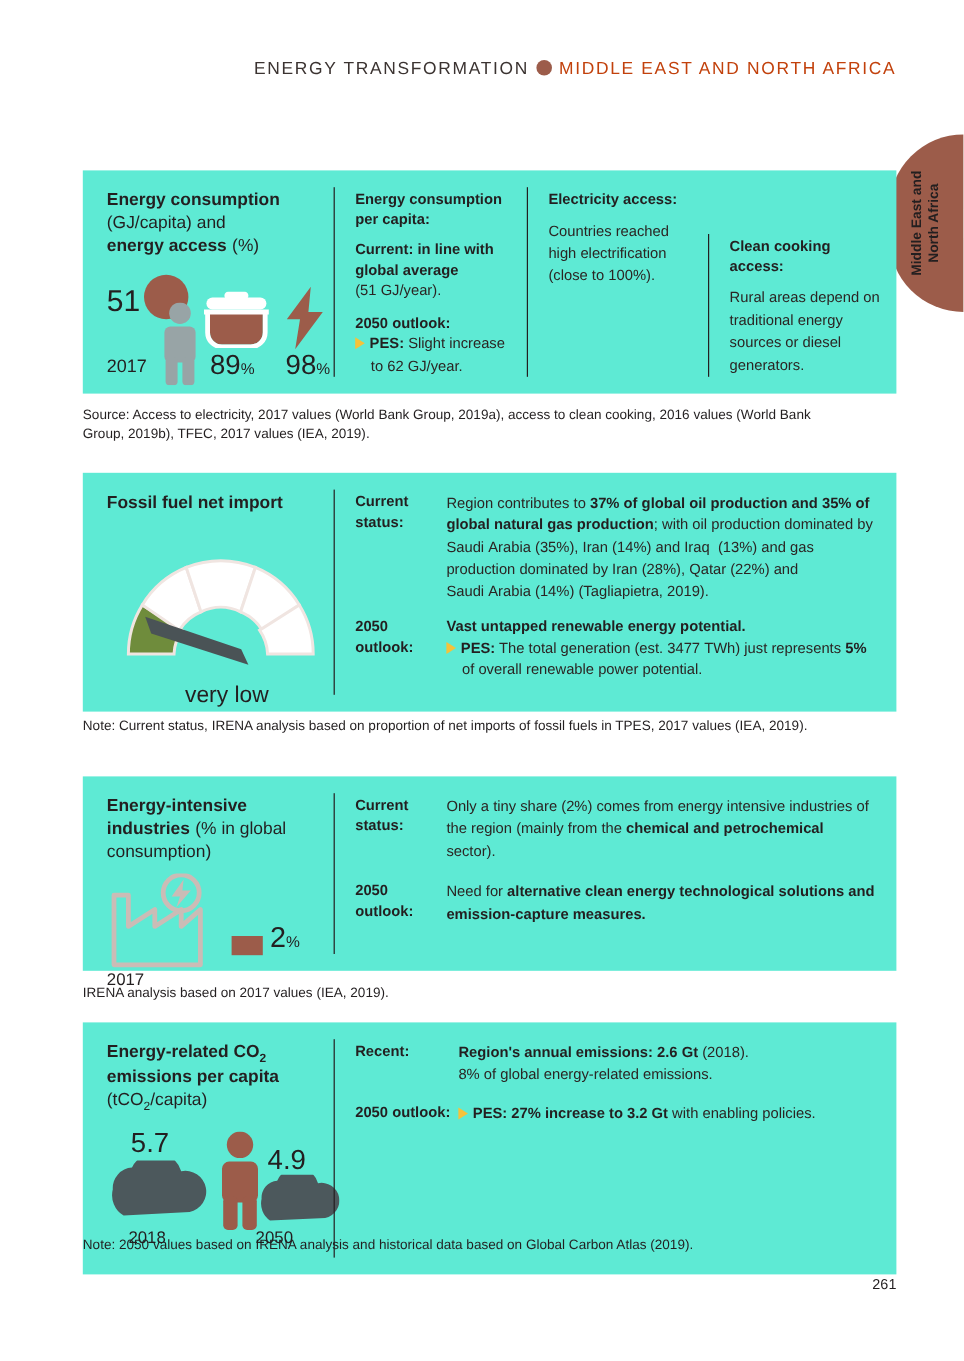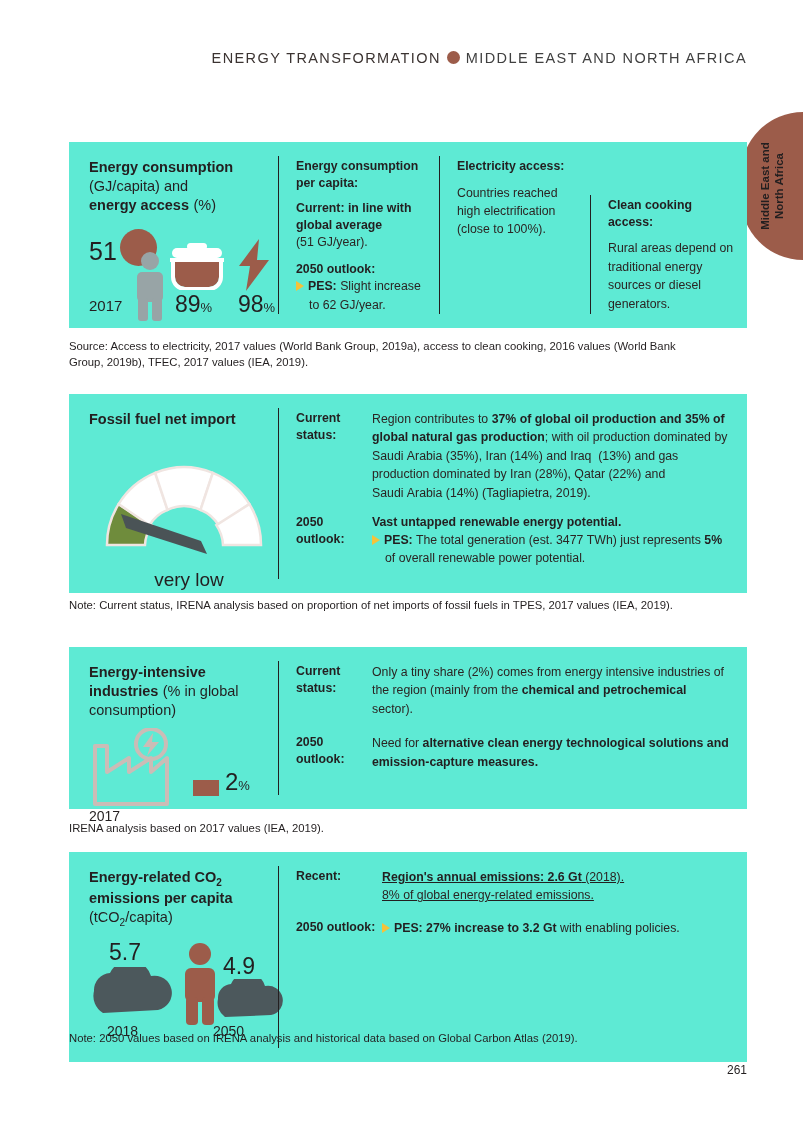--- a/index.html
+++ b/index.html
@@ -16,21 +16,21 @@
   .header {
     position: absolute; left: 0; top: 50px; width: 747px;
     text-align: right;
     font-size: 14.5px; letter-spacing: 1.4px; white-space: nowrap;
   }
   .header .et { color: #3b3331; }
   .header .dot {
     display: inline-block; width: 13px; height: 13px; border-radius: 50%;
     background: #9c5c4a; margin: 0 6px -1px 6px;
   }
-  .header .region { color: #404040; }
+  .header .region { color: #c2410c; }
 
   
   .side-tab {
     position: absolute; right: 0; top: 112px;
     width: 62px; height: 148px;
     background: #9c5c4a;
     border-radius: 74px 0 0 74px;
     overflow: hidden;
   }
   .side-tab .label {
@@ -308,21 +308,21 @@
           <span class="y2">2050</span>
         </div>
       </div>
 
       <div class="col" style="width:469px; padding:16px 18px 0 18px;">
         <div class="vline" style="left:0;"></div>
         <div style="display:flex; margin-bottom:14px;">
           <div class="lbl-bold" style="width:86px; flex:none;">
             <span>Recent:</span>
           </div>
-          <div style="flex:1;text-decoration:underline;">
+          <div style="flex:1;">
             <div class="body-txt"><b>Region's annual emissions: 2.6 Gt</b> <span>(2018).</span></div>
             <div class="body-txt">8% of global energy-related emissions.</div>
           </div>
         </div>
         <div style="display:flex;">
           <div class="lbl-bold" style="width:86px; flex:none;">
             <span>2050 outlook:</span>
           </div>
           <div class="body-txt hang" style="flex:1;">
             <span class="tri"></span><b>PES: 27% increase to 3.2 Gt</b> with enabling policies.

